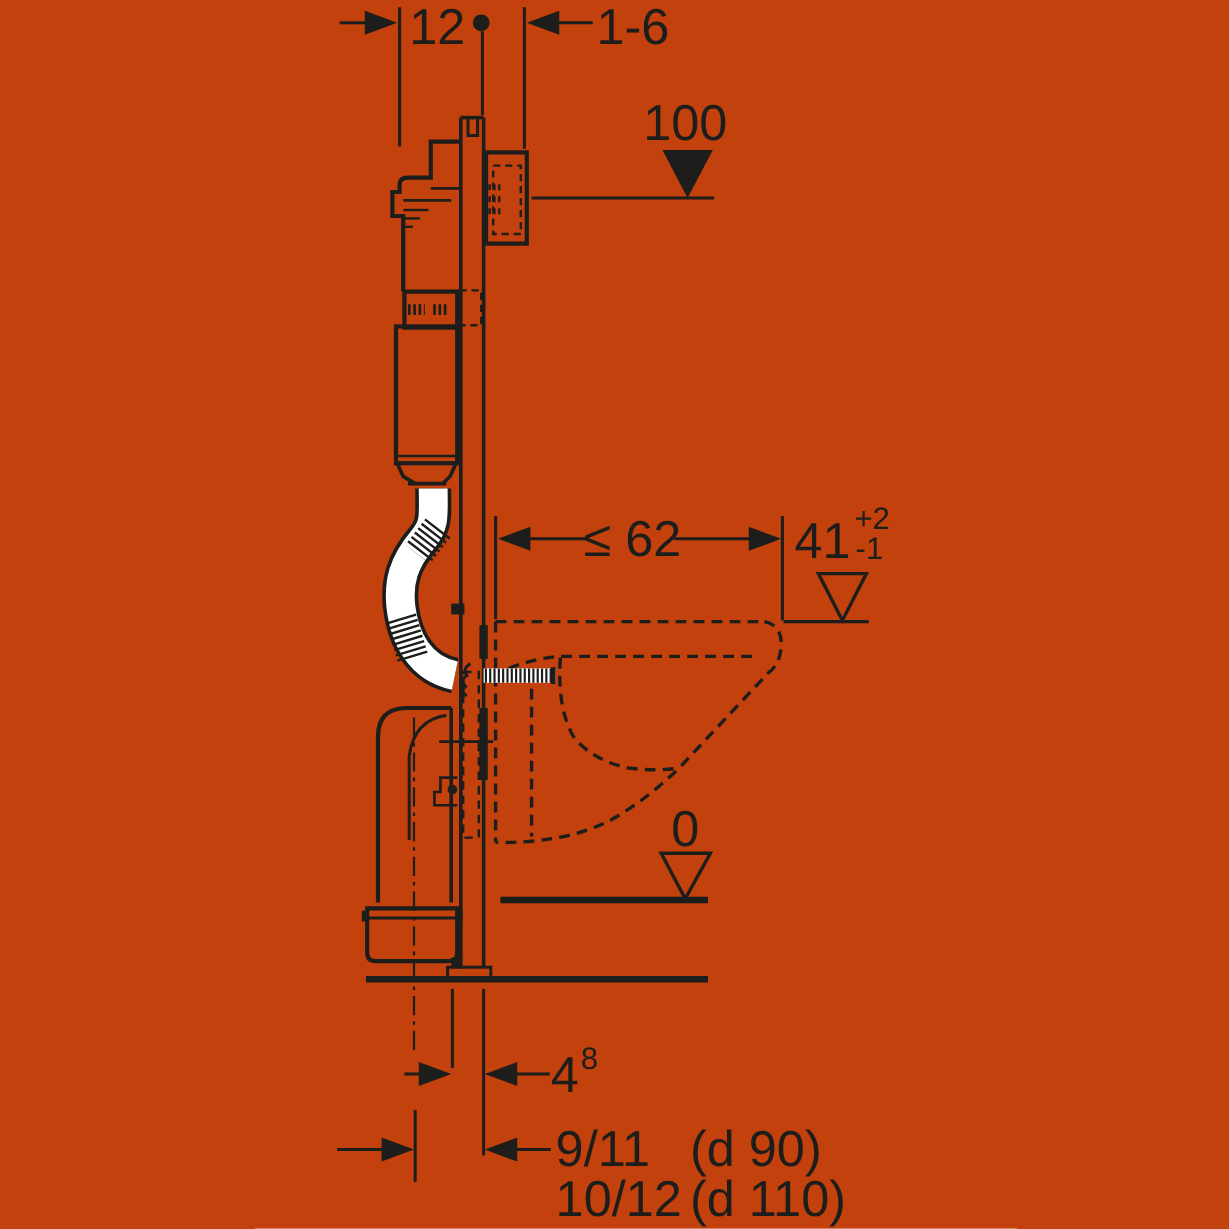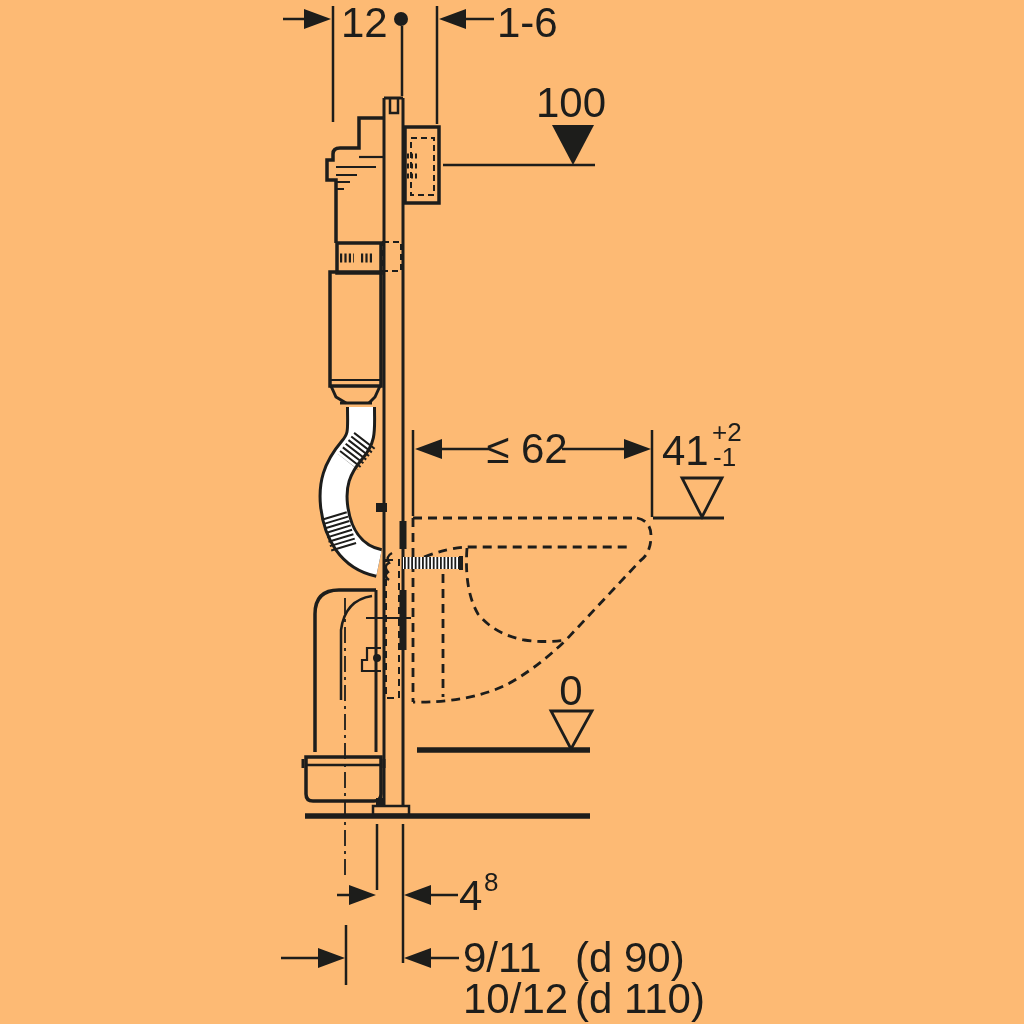--- a/index.html
+++ b/index.html
@@ -1,16 +1,16 @@
 <!DOCTYPE html>
 <html><head>
 <meta charset="utf-8">
 <style>
   html,body{margin:0;padding:0;background:#ffffff;}
-  .stage{width:1024px;height:1024px;position:relative;background:#fdba74;overflow:hidden;}
+  .stage{width:1024px;height:1024px;position:relative;background:#c2410c;overflow:hidden;}
   svg{display:block;}
   text{font-family:"Liberation Sans", sans-serif; fill:#1d1d1b;}
   .dim{font-size:42px;}
   .sup{font-size:26px;}
   .ln{stroke:#1d1d1b;fill:none;}
 </style>
 </head>
 <body>
 
 <div class="stage">

